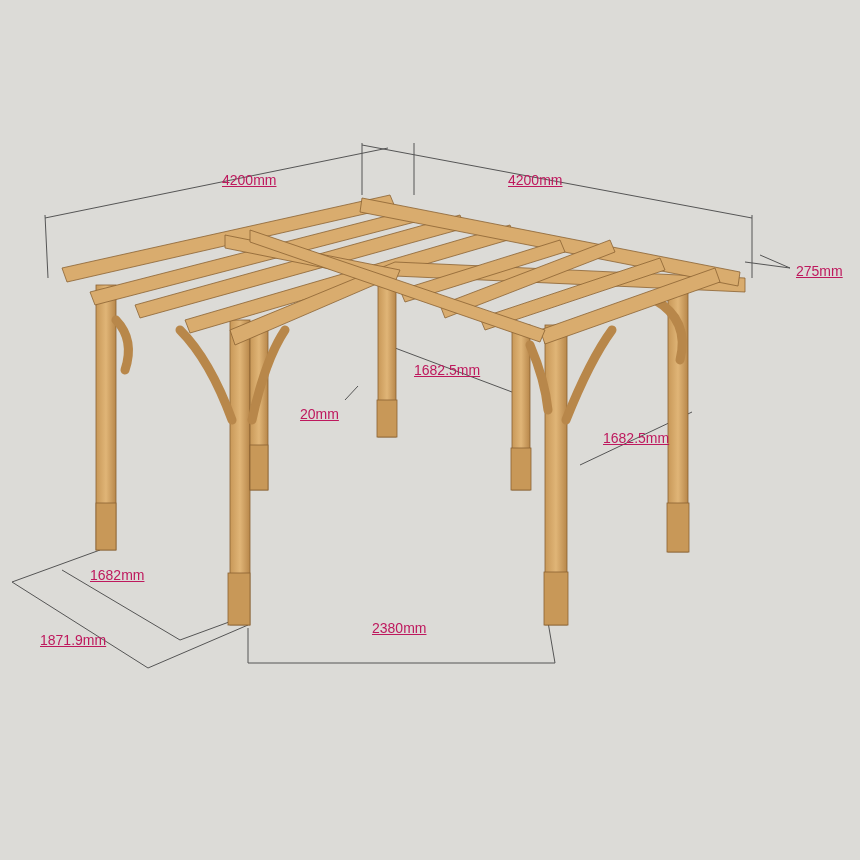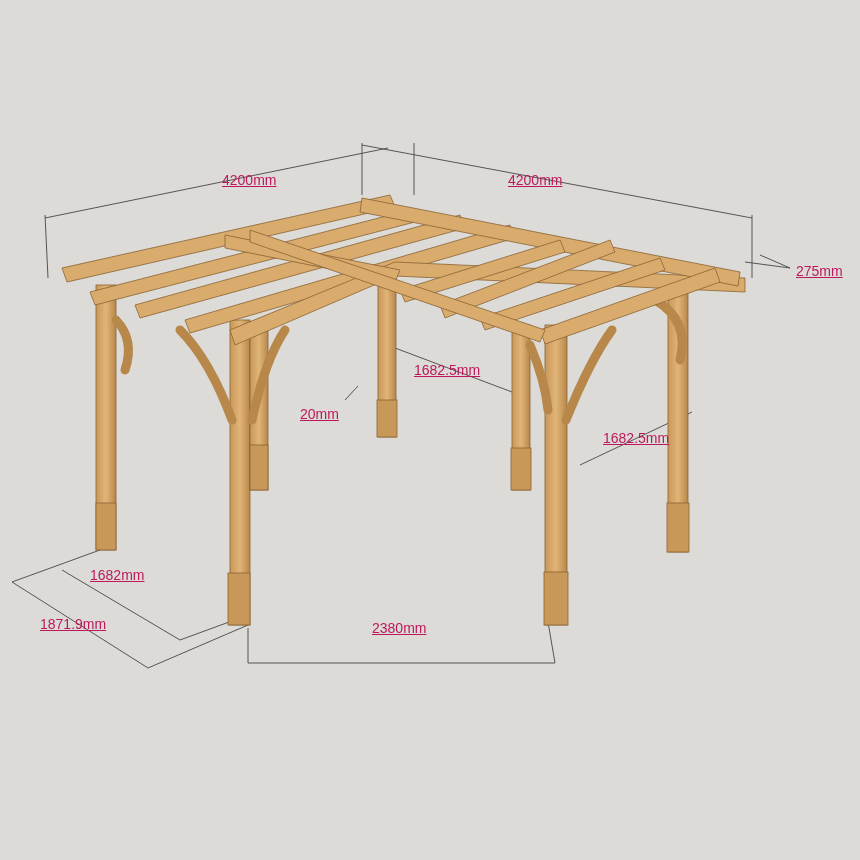--- a/index.html
+++ b/index.html
@@ -86,14 +86,14 @@
   </g>
 </svg>
 
 <div class="dim-label" style="left:222px;top:172px;">4200mm</div>
 <div class="dim-label" style="left:508px;top:172px;">4200mm</div>
 <div class="dim-label" style="left:796px;top:263px;text-align:right;">275mm</div>
 <div class="dim-label" style="left:414px;top:362px;">1682.5mm</div>
 <div class="dim-label" style="left:300px;top:396px;margin-top:10px;">20mm</div>
 <div class="dim-label" style="left:603px;top:430px;">1682.5mm</div>
 <div class="dim-label" style="left:90px;top:567px;">1682mm</div>
-<div class="dim-label" style="left:40px;top:616px;">1871.9mm</div>
+<div class="dim-label" style="left:40px;top:632px;">1871.9mm</div>
 <div class="dim-label" style="left:370px;top:620px;background:#dcdbd7;padding:0 2px;">2380mm</div>
 
 </body></html>

